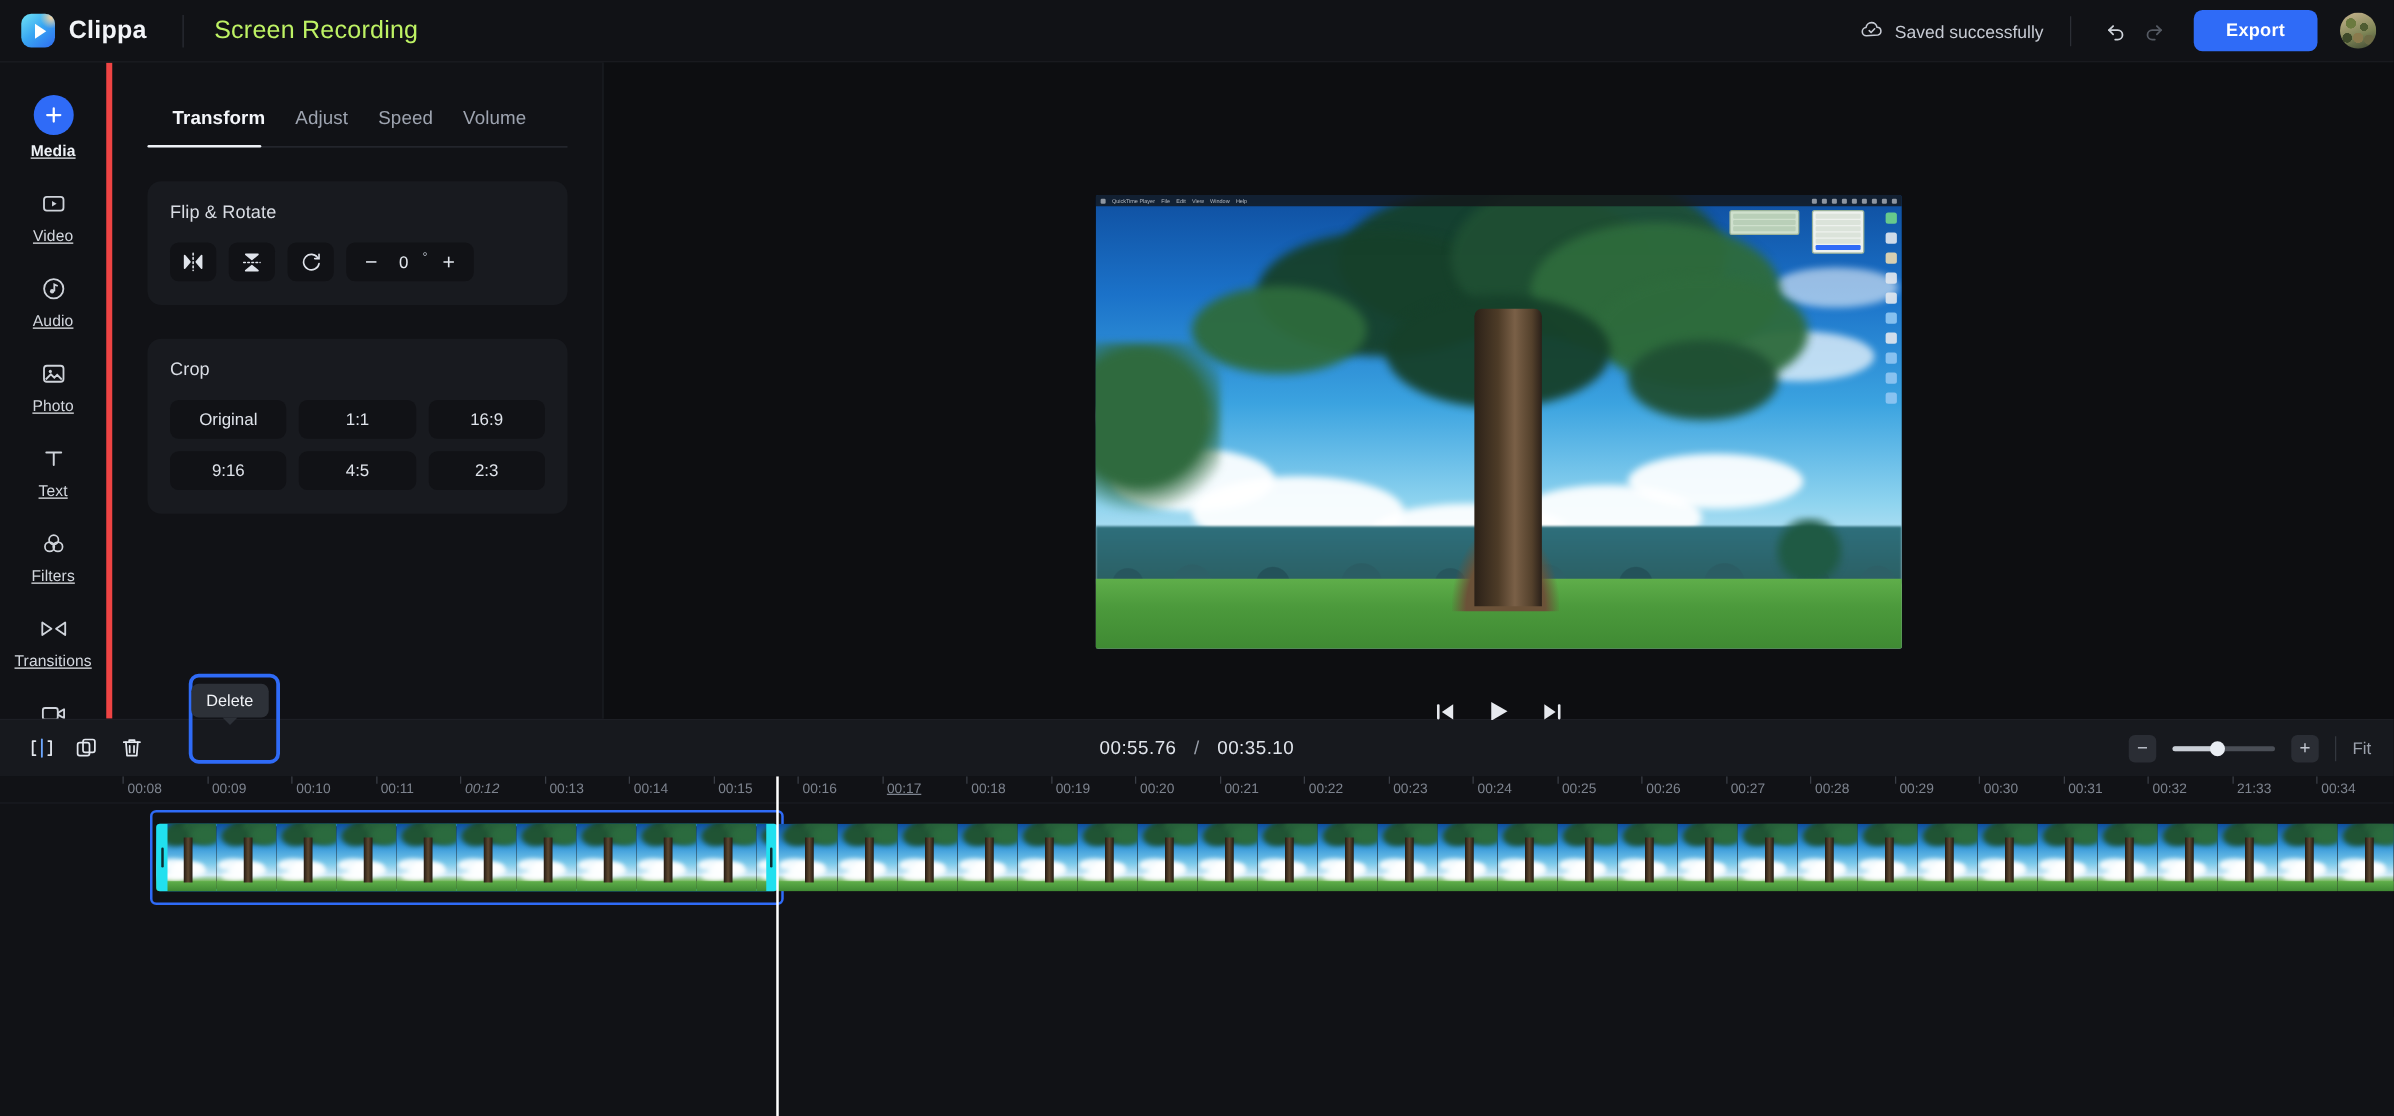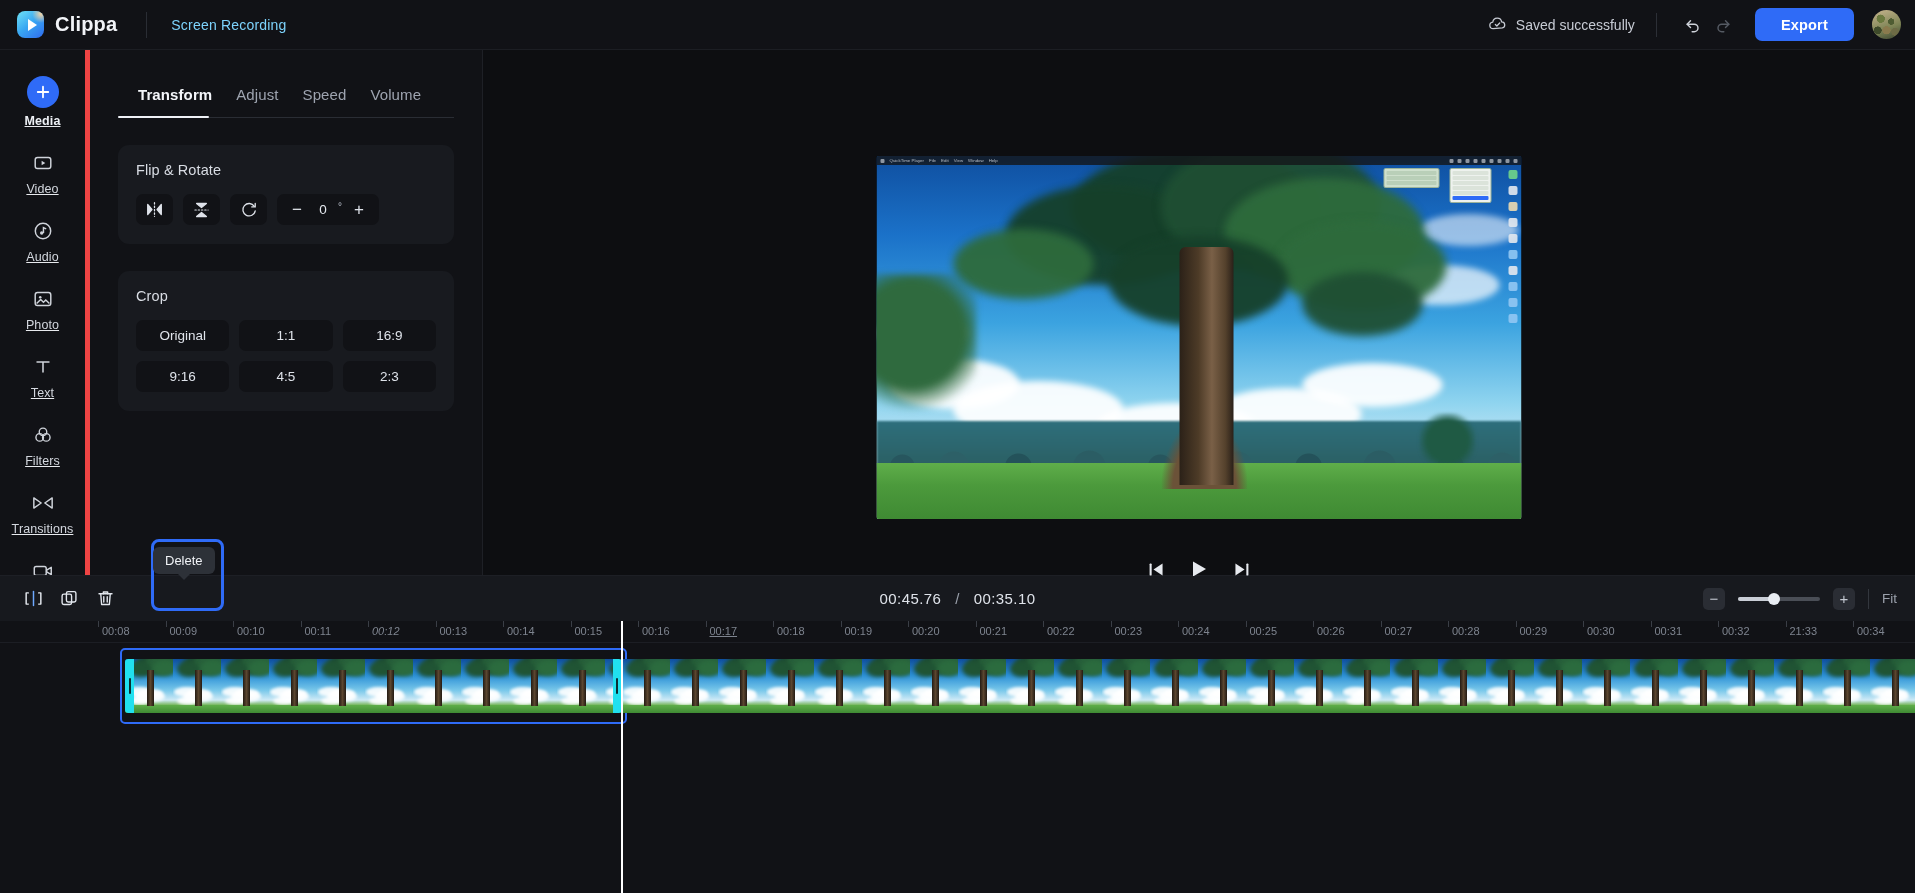--- a/index.html
+++ b/index.html
@@ -31,21 +31,21 @@
     content:""; position:absolute; top:-6px; right:-6px; width:18px;height:18px;
     background: radial-gradient(circle, rgba(255,214,160,.95) 0%, rgba(255,190,120,0) 70%);
   }
   .logo .tri {
     width: 0; height: 0; border-left: 9px solid #fff;
     border-top: 6px solid transparent; border-bottom: 6px solid transparent;
     margin-left: 3px; position: relative; z-index: 2;
   }
   .brand-name { font-size: 20px; font-weight: 700; letter-spacing: .2px; color: #f2f4f8; }
   .topdiv { width: 1px; height: 26px; background: #2a2d34; margin: 0 24px 0 29px; }
-  .proj-title { font-size: 14px; color: #7dd3fc; letter-spacing: .2px; }
+  .proj-title { font-size: 20px; color: #bef264; letter-spacing: .2px; }
 
   .top-right { margin-left: auto; display: flex; align-items: center; padding-right: 14px; gap: 0; }
   .saved { display: flex; align-items: center; gap: 9px; font-size: 14px; color: #c7cbd4; }
   .saved svg { width: 19px; height: 19px; }
   .vsep { width: 1px; height: 24px; background: #2c2f36; margin: 0 21px; }
   .icon-btn {
     width: 30px; height: 30px; display: flex; align-items: center; justify-content: center;
     border-radius: 5px; cursor: pointer; color: #cfd3da;
   }
   .icon-btn.muted { color: #555a63; }
@@ -606,21 +606,21 @@
           <svg width="19" height="19" viewBox="0 0 22 22" fill="none" stroke="currentColor" stroke-width="1.6" stroke-linecap="round" stroke-linejoin="round">
             <path d="M3.5 5.5h15"></path>
               <path d="M8.5 5.5V3.5h5v2"></path>
             <path d="M5.5 5.5l1 12.5h9l1-12.5"></path>
               <path d="M9 9v6M13 9v6"></path>
           </svg>
         </div>
       </div>
 
       <div class="tl-time">
-        <span>00:45.76</span>
+        <span>00:55.76</span>
         <span class="sep">/</span>
         <span>00:35.10</span>
       </div>
 
       <div class="tl-zoom">
         <div class="zbtn">−</div>
         <div class="zslider">
           <div class="fill"></div>
           <div class="knob"></div>
         </div>

